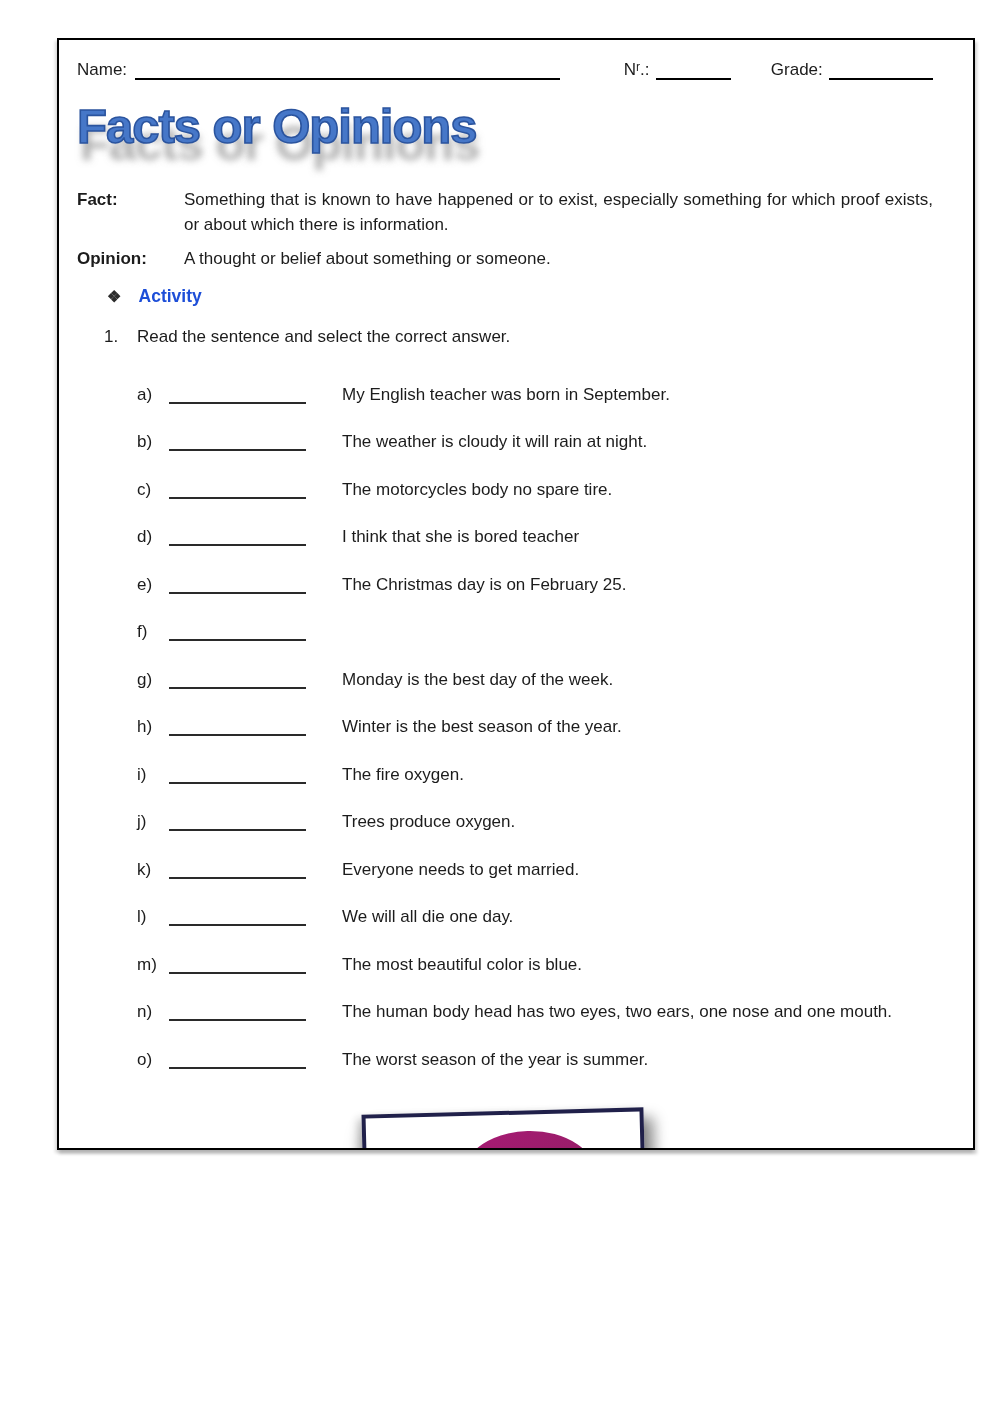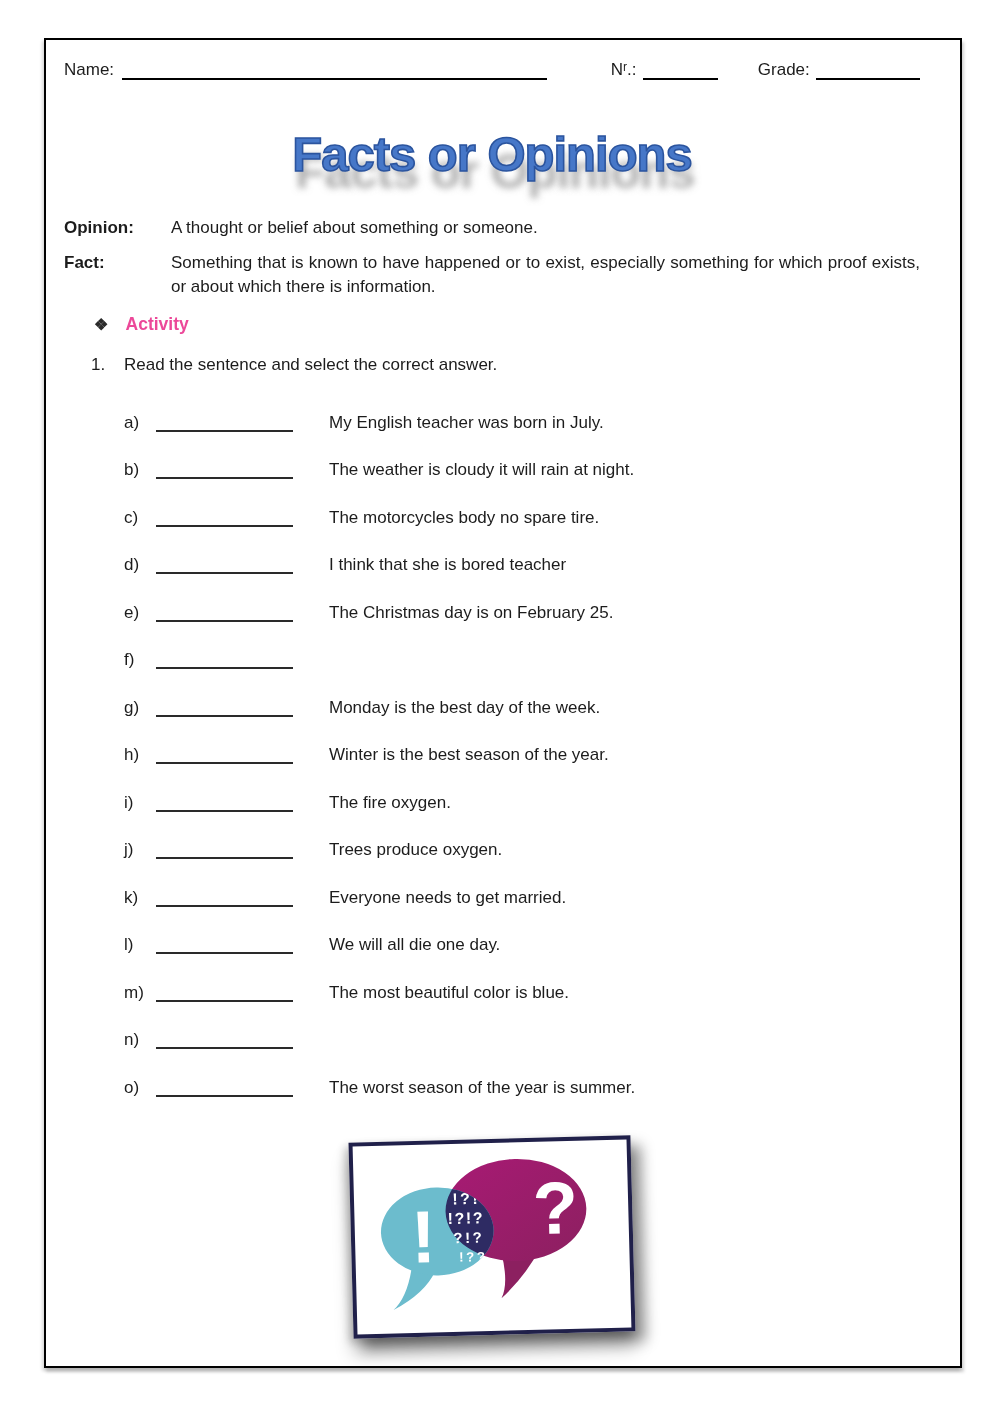--- a/index.html
+++ b/index.html
@@ -1,49 +1,49 @@
 <!DOCTYPE html>
 <html><head>
 <meta charset="utf-8">
 <style>
   html,body{margin:0;padding:0;background:#ffffff;}
   body{
     width:1000px;height:1413px;position:relative;
     font-family:"Liberation Sans", sans-serif;color:#1c1c1c;
   }
   .sheet{
-    position:absolute;left:44px;top:38px;width:918px;height:1330px;
+    position:absolute;left:57px;top:38px;width:918px;height:1112px;
     box-sizing:border-box;border:2px solid #000;background:#fff;
     padding:20px 40px 0 18px;overflow:hidden;
     box-shadow:-2px 3px 3px rgba(0,0,0,.15),2px 4px 3px rgba(0,0,0,.18);
   }
   
   .hdr{display:flex;align-items:flex-end;font-size:17px;}
   .hline{display:inline-block;border-bottom:2px solid #000;height:14px;}
   .name-line{width:440px;margin-left:8px;}
   .nr-label{margin-left:64px;}
   .nr-line{width:78px;margin-left:6px;}
   .grade-label{margin-left:40px;}
   .grade-line{width:108px;margin-left:6px;}
   
-  .title-wrap{text-align:center;margin-top:46px;height:64px;}
+  .title-wrap{text-align:left;margin-top:18px;height:64px;}
   .title{
     display:inline-block;font-size:49px;font-weight:bold;letter-spacing:-1px;
     color:#4677c8;-webkit-text-stroke:1.6px #2b549e;
     text-shadow:3px 17px 7px rgba(105,105,105,.55);
   }
   
   .defs{margin-top:26px;}
   .def-row{display:flex;margin-bottom:10px;}
   .def-term{flex:0 0 107px;font-weight:bold;font-size:17px;line-height:1.45;}
   .def-text{width:752px;font-size:17px;line-height:1.45;text-align:justify;}
   
   .activity{margin:14px 0 0 30px;font-size:17.5px;font-weight:bold;}
   .activity .bullet{color:#2b2b2b;margin-right:13px;font-size:16px;}
-  .activity .act-label{color:#ec4899;}
+  .activity .act-label{color:#1d4ed8;}
   
   .instruction{display:flex;margin:20px 0 0 27px;font-size:17px;}
   .instruction .num{flex:0 0 33px;}
   
   .items{margin:24px 0 0 60px;}
   .item{display:flex;align-items:center;min-height:47.5px;}
   .letter{flex:0 0 32px;font-size:17px;}
   .blank{
     flex:0 0 137px;height:0;border-bottom:2px solid #2a2a2a;
     align-self:center;margin-top:16px;cursor:text;
@@ -71,44 +71,44 @@
     <span class="grade-label">Grade:</span>
     <span class="hline grade-line"></span>
   </div>
 
   <div class="title-wrap">
     <span class="title">Facts or Opinions</span>
   </div>
 
   <div class="defs">
     <div class="def-row">
+      <span class="def-term">Fact:</span>
+      <span class="def-text">Something that is known to have happened or to exist, especially something for which proof exists, or about which there is information.</span>
+    </div>
+    <div class="def-row">
       <span class="def-term">Opinion:</span>
       <span class="def-text">A thought or belief about something or someone.</span>
-    </div>
-    <div class="def-row">
-      <span class="def-term">Fact:</span>
-      <span class="def-text">Something that is known to have happened or to exist, especially something for which proof exists, or about which there is information.</span>
     </div>
   </div>
 
   <div class="activity">
     <span class="bullet">❖</span>
     <span class="act-label">Activity</span>
   </div>
 
   <div class="instruction">
     <span class="num">1.</span>
     <span>Read the sentence and select the correct answer.</span>
   </div>
 
   <div class="items">
     <div class="item">
       <span class="letter">a)</span>
       <span class="blank"></span>
-      <span class="sentence">My English teacher was born in July.</span>
+      <span class="sentence">My English teacher was born in September.</span>
     </div>
     <div class="item">
       <span class="letter">b)</span>
       <span class="blank"></span>
       <span class="sentence">The weather is cloudy it will rain at night.</span>
     </div>
     <div class="item">
       <span class="letter">c)</span>
       <span class="blank"></span>
       <span class="sentence">The motorcycles body no spare tire.</span>
@@ -158,20 +158,21 @@
       <span class="sentence">We will all die one day.</span>
     </div>
     <div class="item">
       <span class="letter">m)</span>
       <span class="blank"></span>
       <span class="sentence">The most beautiful color is blue.</span>
     </div>
     <div class="item">
       <span class="letter">n)</span>
       <span class="blank"></span>
+      <span class="sentence">The human body head has two eyes, two ears, one nose and one mouth.</span>
     </div>
     <div class="item">
       <span class="letter">o)</span>
       <span class="blank"></span>
       <span class="sentence">The worst season of the year is summer.</span>
     </div>
   </div>
 
   <div class="photo">
     <svg viewBox="0 0 280 200">

